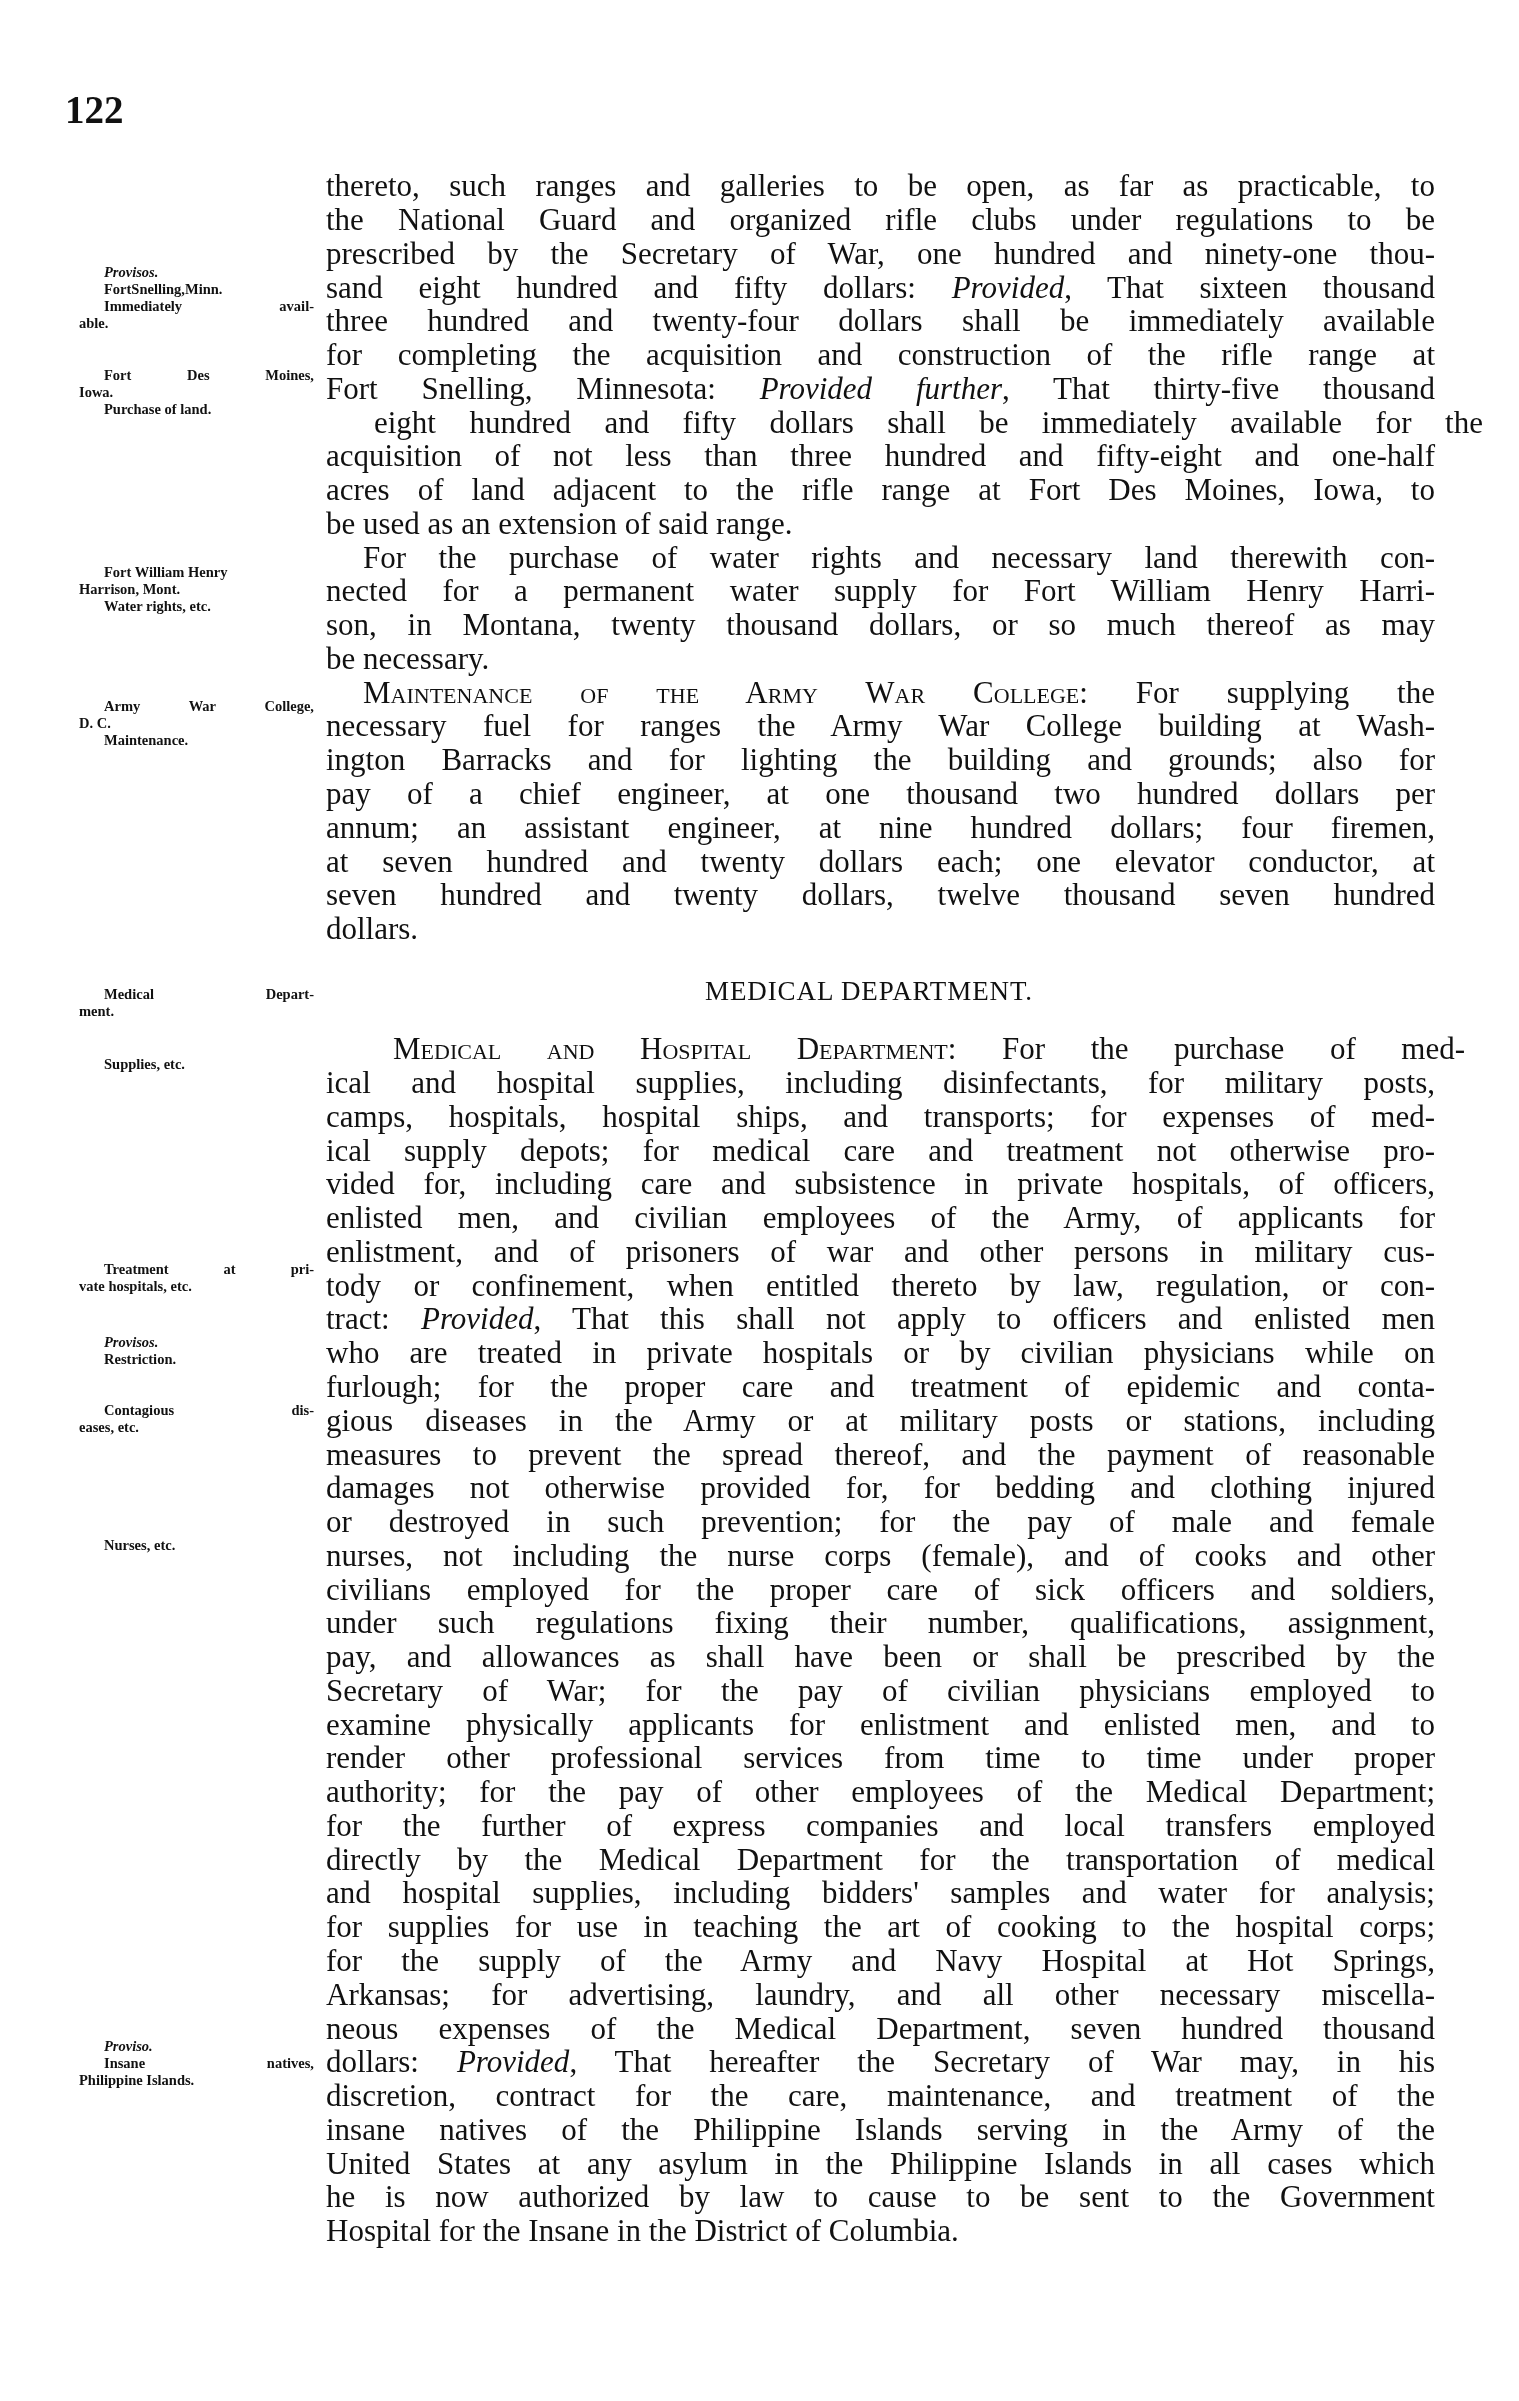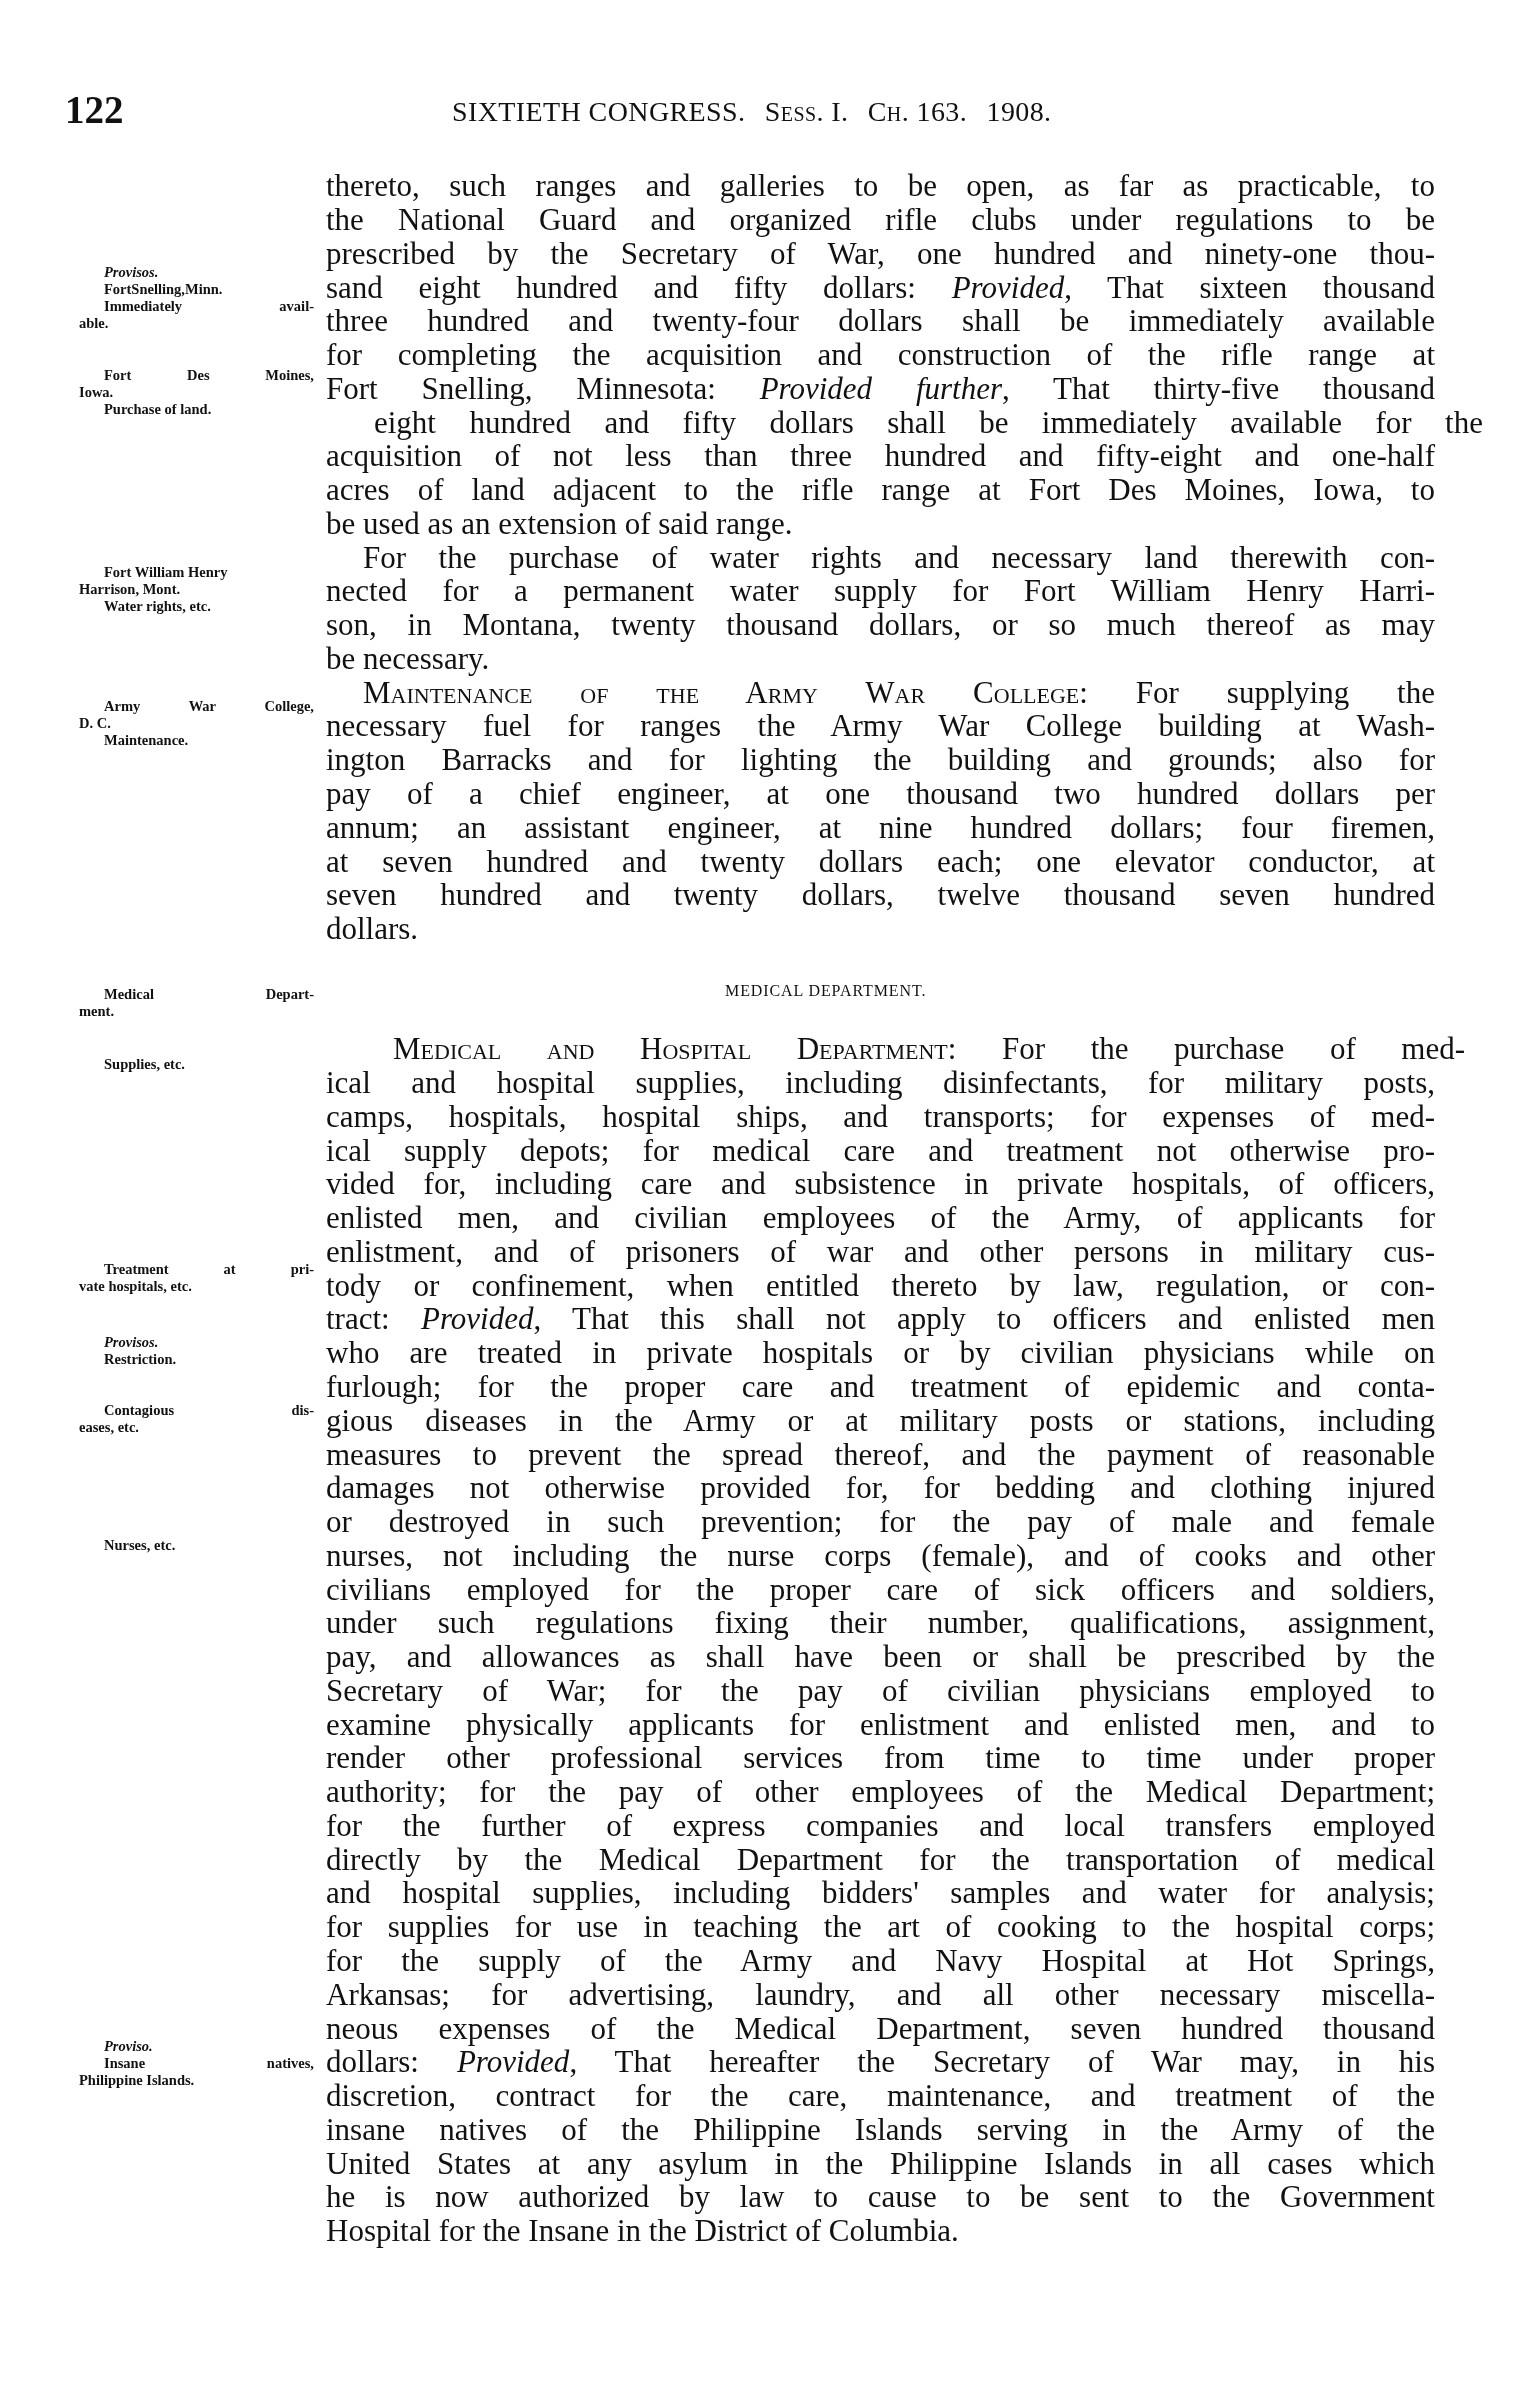--- a/index.html
+++ b/index.html
@@ -7,36 +7,33 @@
   .page { position:absolute; left:0; top:0; width:1520px; height:2401px; }
   .pgnum { position:absolute; left:65px; top:88px; font-size:39px; font-weight:bold; line-height:44px; }
   .running { position:absolute; left:452px; top:92px; font-size:28px; line-height:39px; letter-spacing:0.4px; white-space:nowrap; }
   .running .sc { font-variant:small-caps; }
   .running span + span { margin-left:19.4px; }
   .line { position:absolute; left:326px; width:1109px; font-size:31px; line-height:34px; height:34px; white-space:nowrap; text-align:justify; text-align-last:justify; }
   .line.last { text-align-last:left; }
   .line.indent { left:363px; width:1072px; }
   .sc { font-variant:small-caps; }
   .it { font-style:italic; }
-  .heading { position:absolute; left:705px; top:977px; font-size:16px; line-height:28px; letter-spacing:0.9px; white-space:nowrap;margin-left:20px; }
+  .heading { position:absolute; left:705px; top:977px; font-size:27px; line-height:28px; letter-spacing:0.9px; white-space:nowrap; }
   .note { position:absolute; left:79px; width:235px; font-size:14.5px; line-height:17px; font-weight:bold; }
   .note div { text-align:justify; text-align-last:justify; white-space:nowrap; }
   .note div.l { text-align-last:left; }
   .note div.ind { padding-left:25px; }
   .note .it { font-weight:bold; }
 </style>
 </head>
 <body>
 
 <div class="page">
 
   <div class="pgnum">122</div>
-  <div class="running">
-    <span>SIXTIETH CONGRESS.</span><span class="sc">Sess. I.</span><span class="sc">Ch. 163.</span><span>1908.</span>
-  </div>
 
   <div id="notes">
       <div class="note" style="top: 264px;">
         <div class="ind l it">Provisos.</div>
         <div class="ind l">FortSnelling,Minn.</div>
         <div class="ind">Immediately avail-</div>
         <div class=" l">able.</div>
       </div>
       <div class="note" style="top: 367px;">
         <div class="ind">Fort Des Moines,</div>

